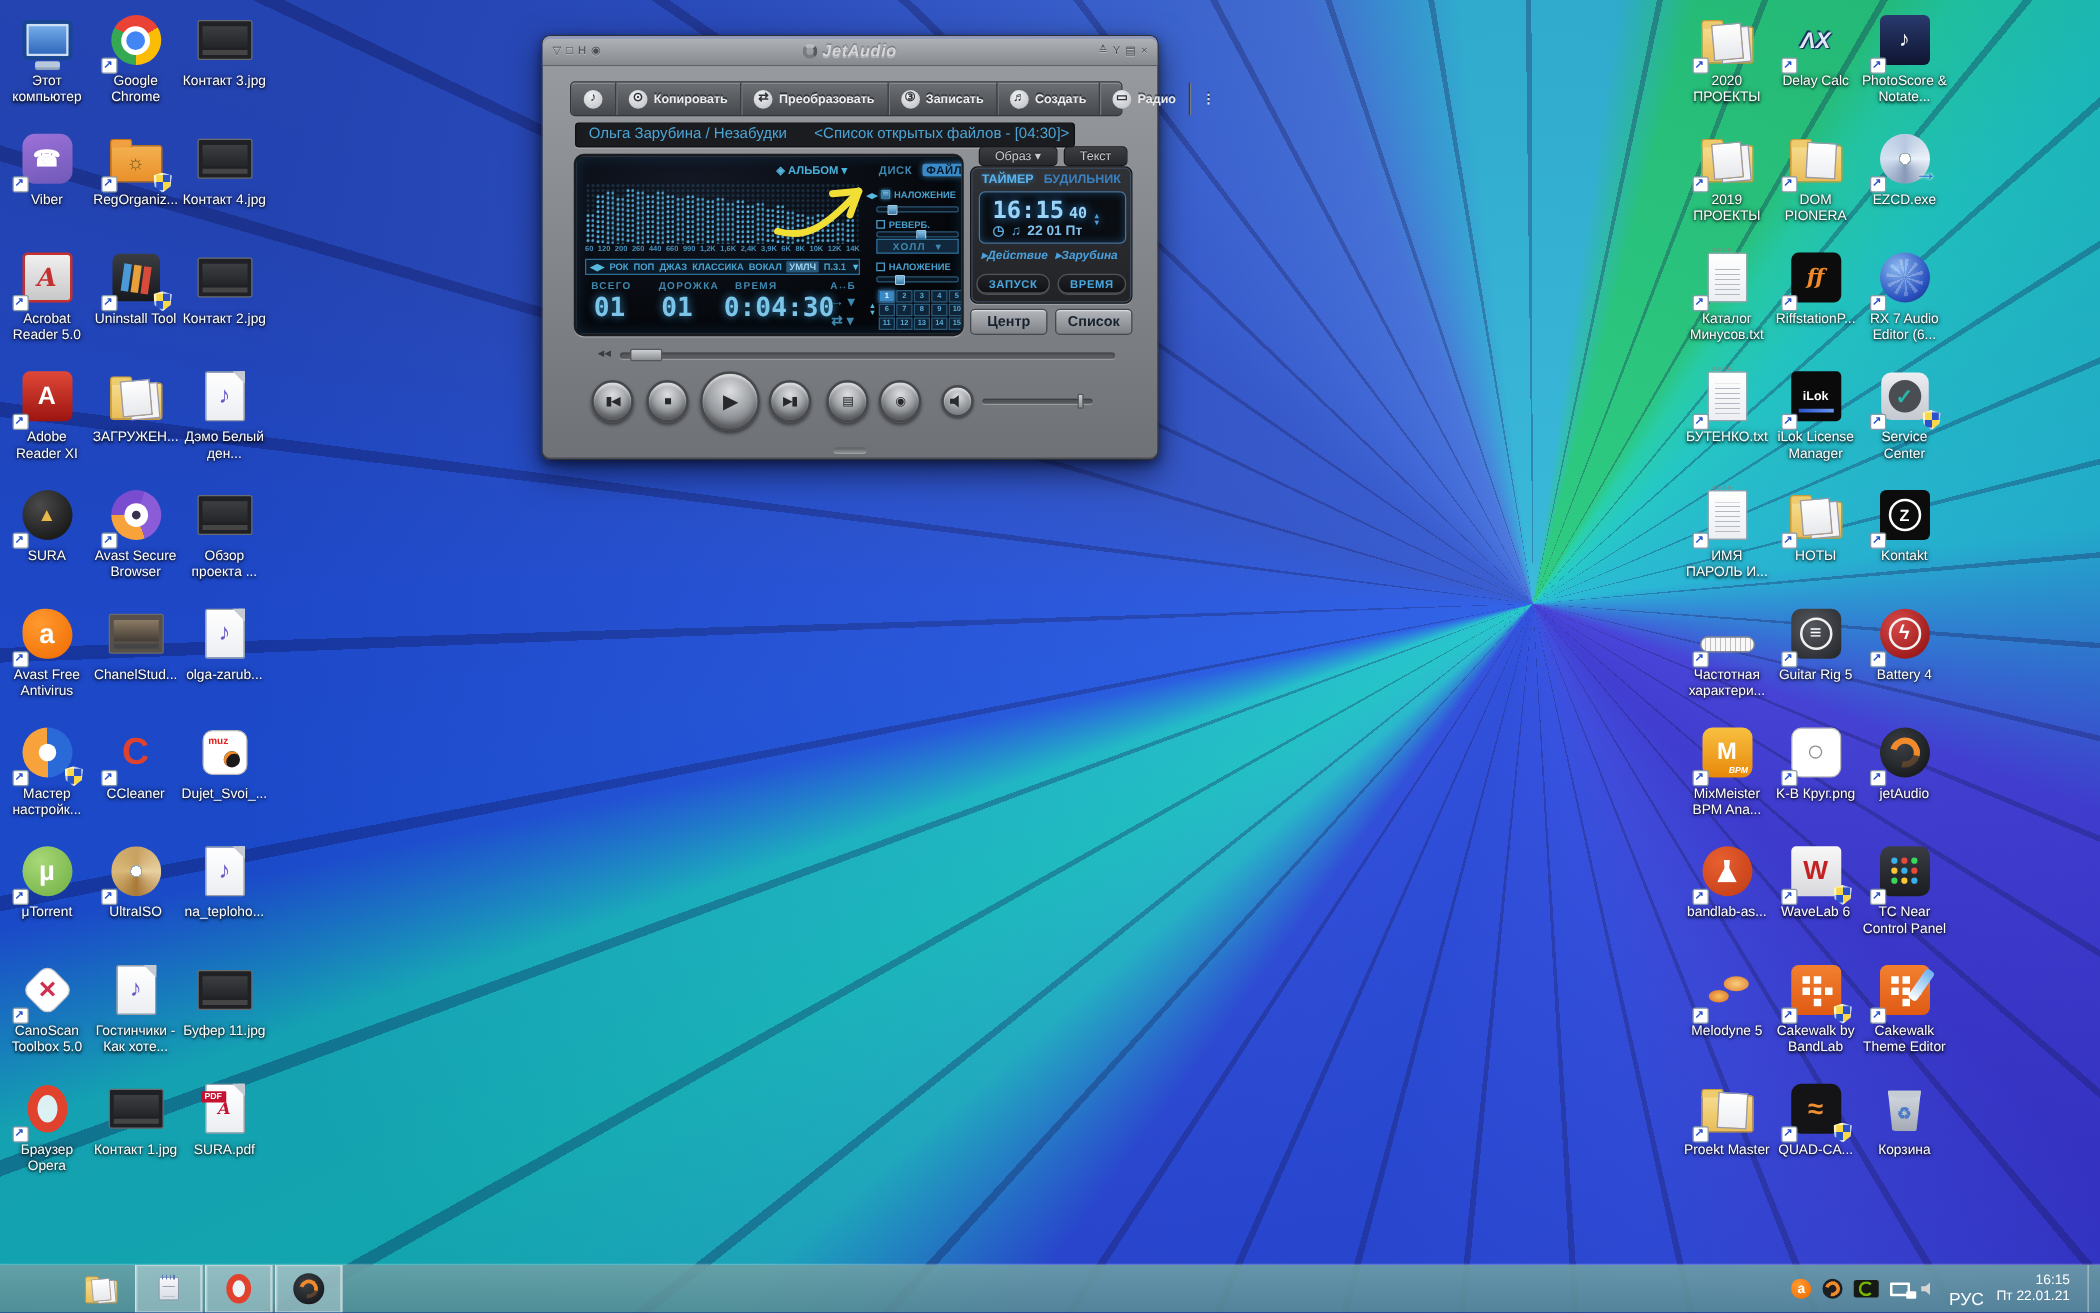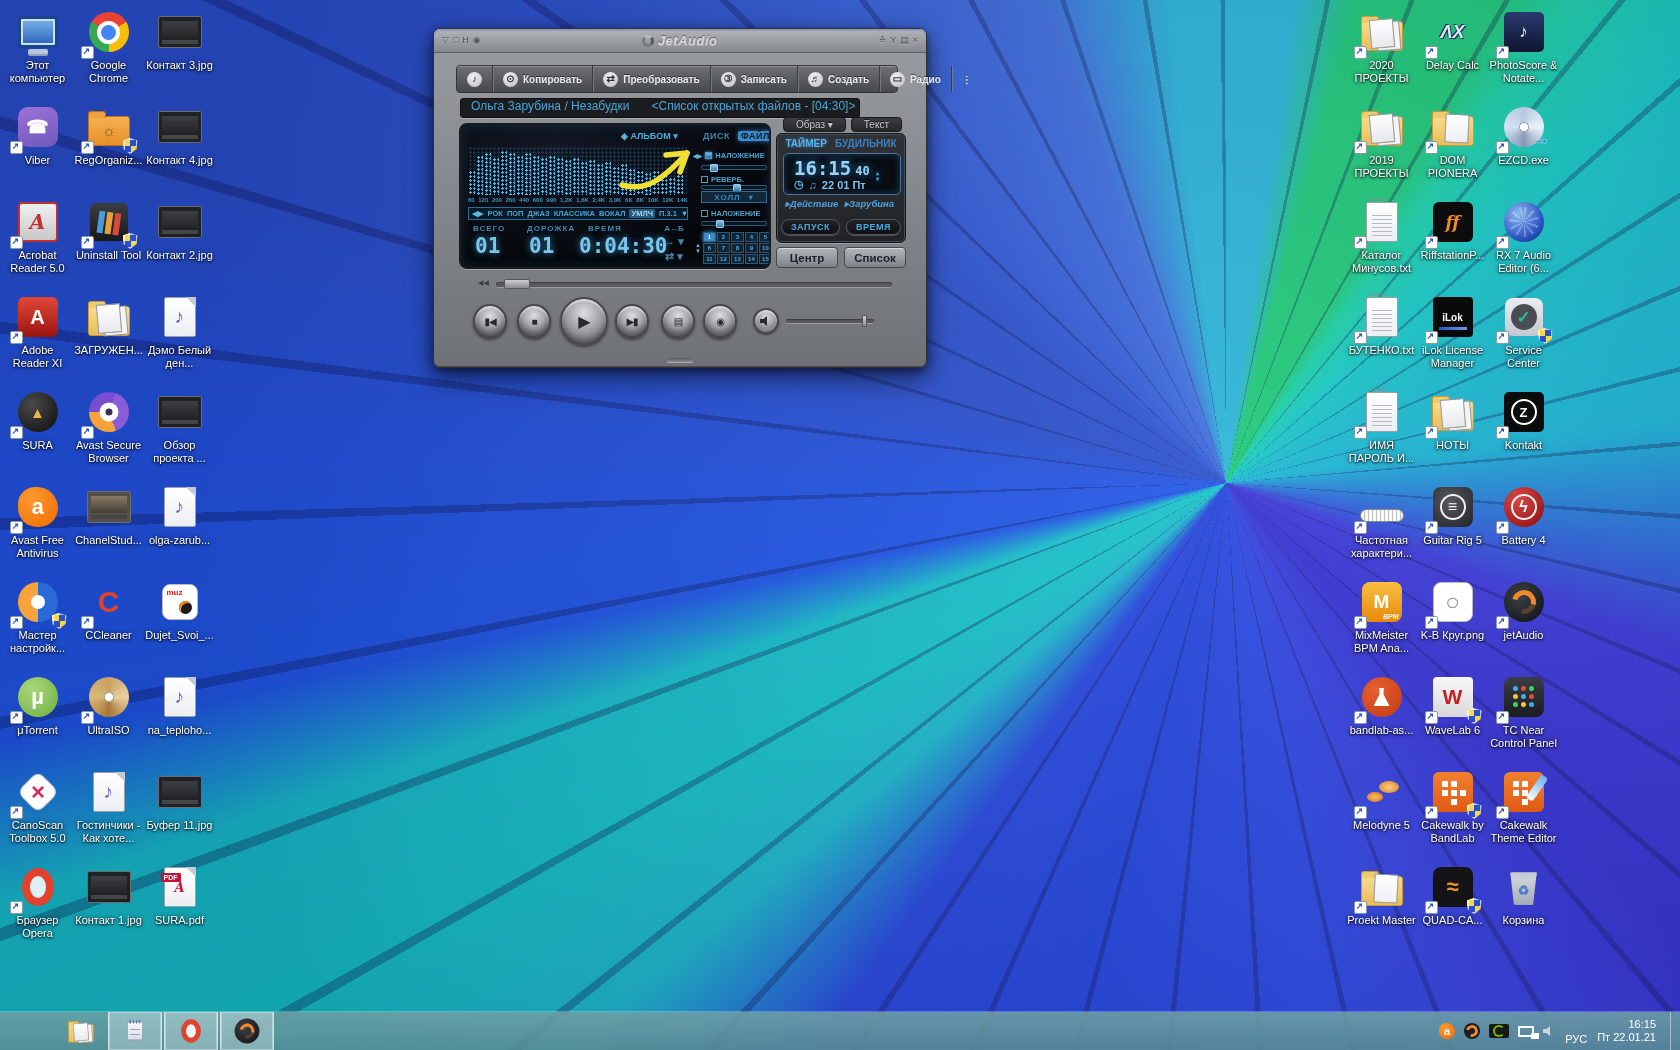--- a/index.html
+++ b/index.html
@@ -213,21 +213,21 @@
   .tb-right{margin-left:auto;display:flex;align-items:center;gap:10px;height:100%;padding-right:2px;}
   .tray{display:flex;align-items:center;gap:9px;}
   .tray .titem{cursor:pointer;display:flex;align-items:center;justify-content:center;}
   .t-avast{width:16px;height:16px;border-radius:45% 55% 50% 50%;background:radial-gradient(circle at 35% 30%,#ff9a30,#ef6a00);color:#fff;font-size:11px;font-weight:bold;line-height:14px;text-align:center;}
   .t-jet{width:16px;height:16px;border-radius:50%;background:#1c1e20;position:relative;}
   .t-jet::after{content:"";position:absolute;inset:2px;border-radius:50%;border:3px solid #f08a2a;border-left-color:rgba(0,0,0,0);transform:rotate(-30deg);}
   .t-nv{width:20px;height:14px;background:#171a14;border-radius:2px;display:flex;align-items:center;justify-content:center;}
   .t-nv::after{content:"";width:8px;height:8px;border-radius:50%;border:2.5px solid #76b900;border-right-color:rgba(0,0,0,0);}
   .t-net{width:16px;height:11px;border:2px solid #fff;border-radius:1px;position:relative;}
   .t-net::after{content:"";position:absolute;right:-7px;bottom:-4px;width:8px;height:6px;background:#fff;border-radius:1px;}
-  .t-lang{color:#fff;font-size:11px;cursor:pointer;margin-top:16px;}
+  .t-lang{color:#fff;font-size:14px;cursor:pointer;margin-top:16px;}
   .t-clock{color:#fff;font-size:11px;line-height:13px;text-align:right;cursor:pointer;padding-right:4px;}
   .t-sd{width:8px;height:100%;border-left:1px solid rgba(255,255,255,.45);cursor:pointer;}
 </style>
 </head>
 <body>
 
 <div id="wallpaper"></div>
 
 <div id="desk-left" class="desk">
     <div class="desk-icon">

